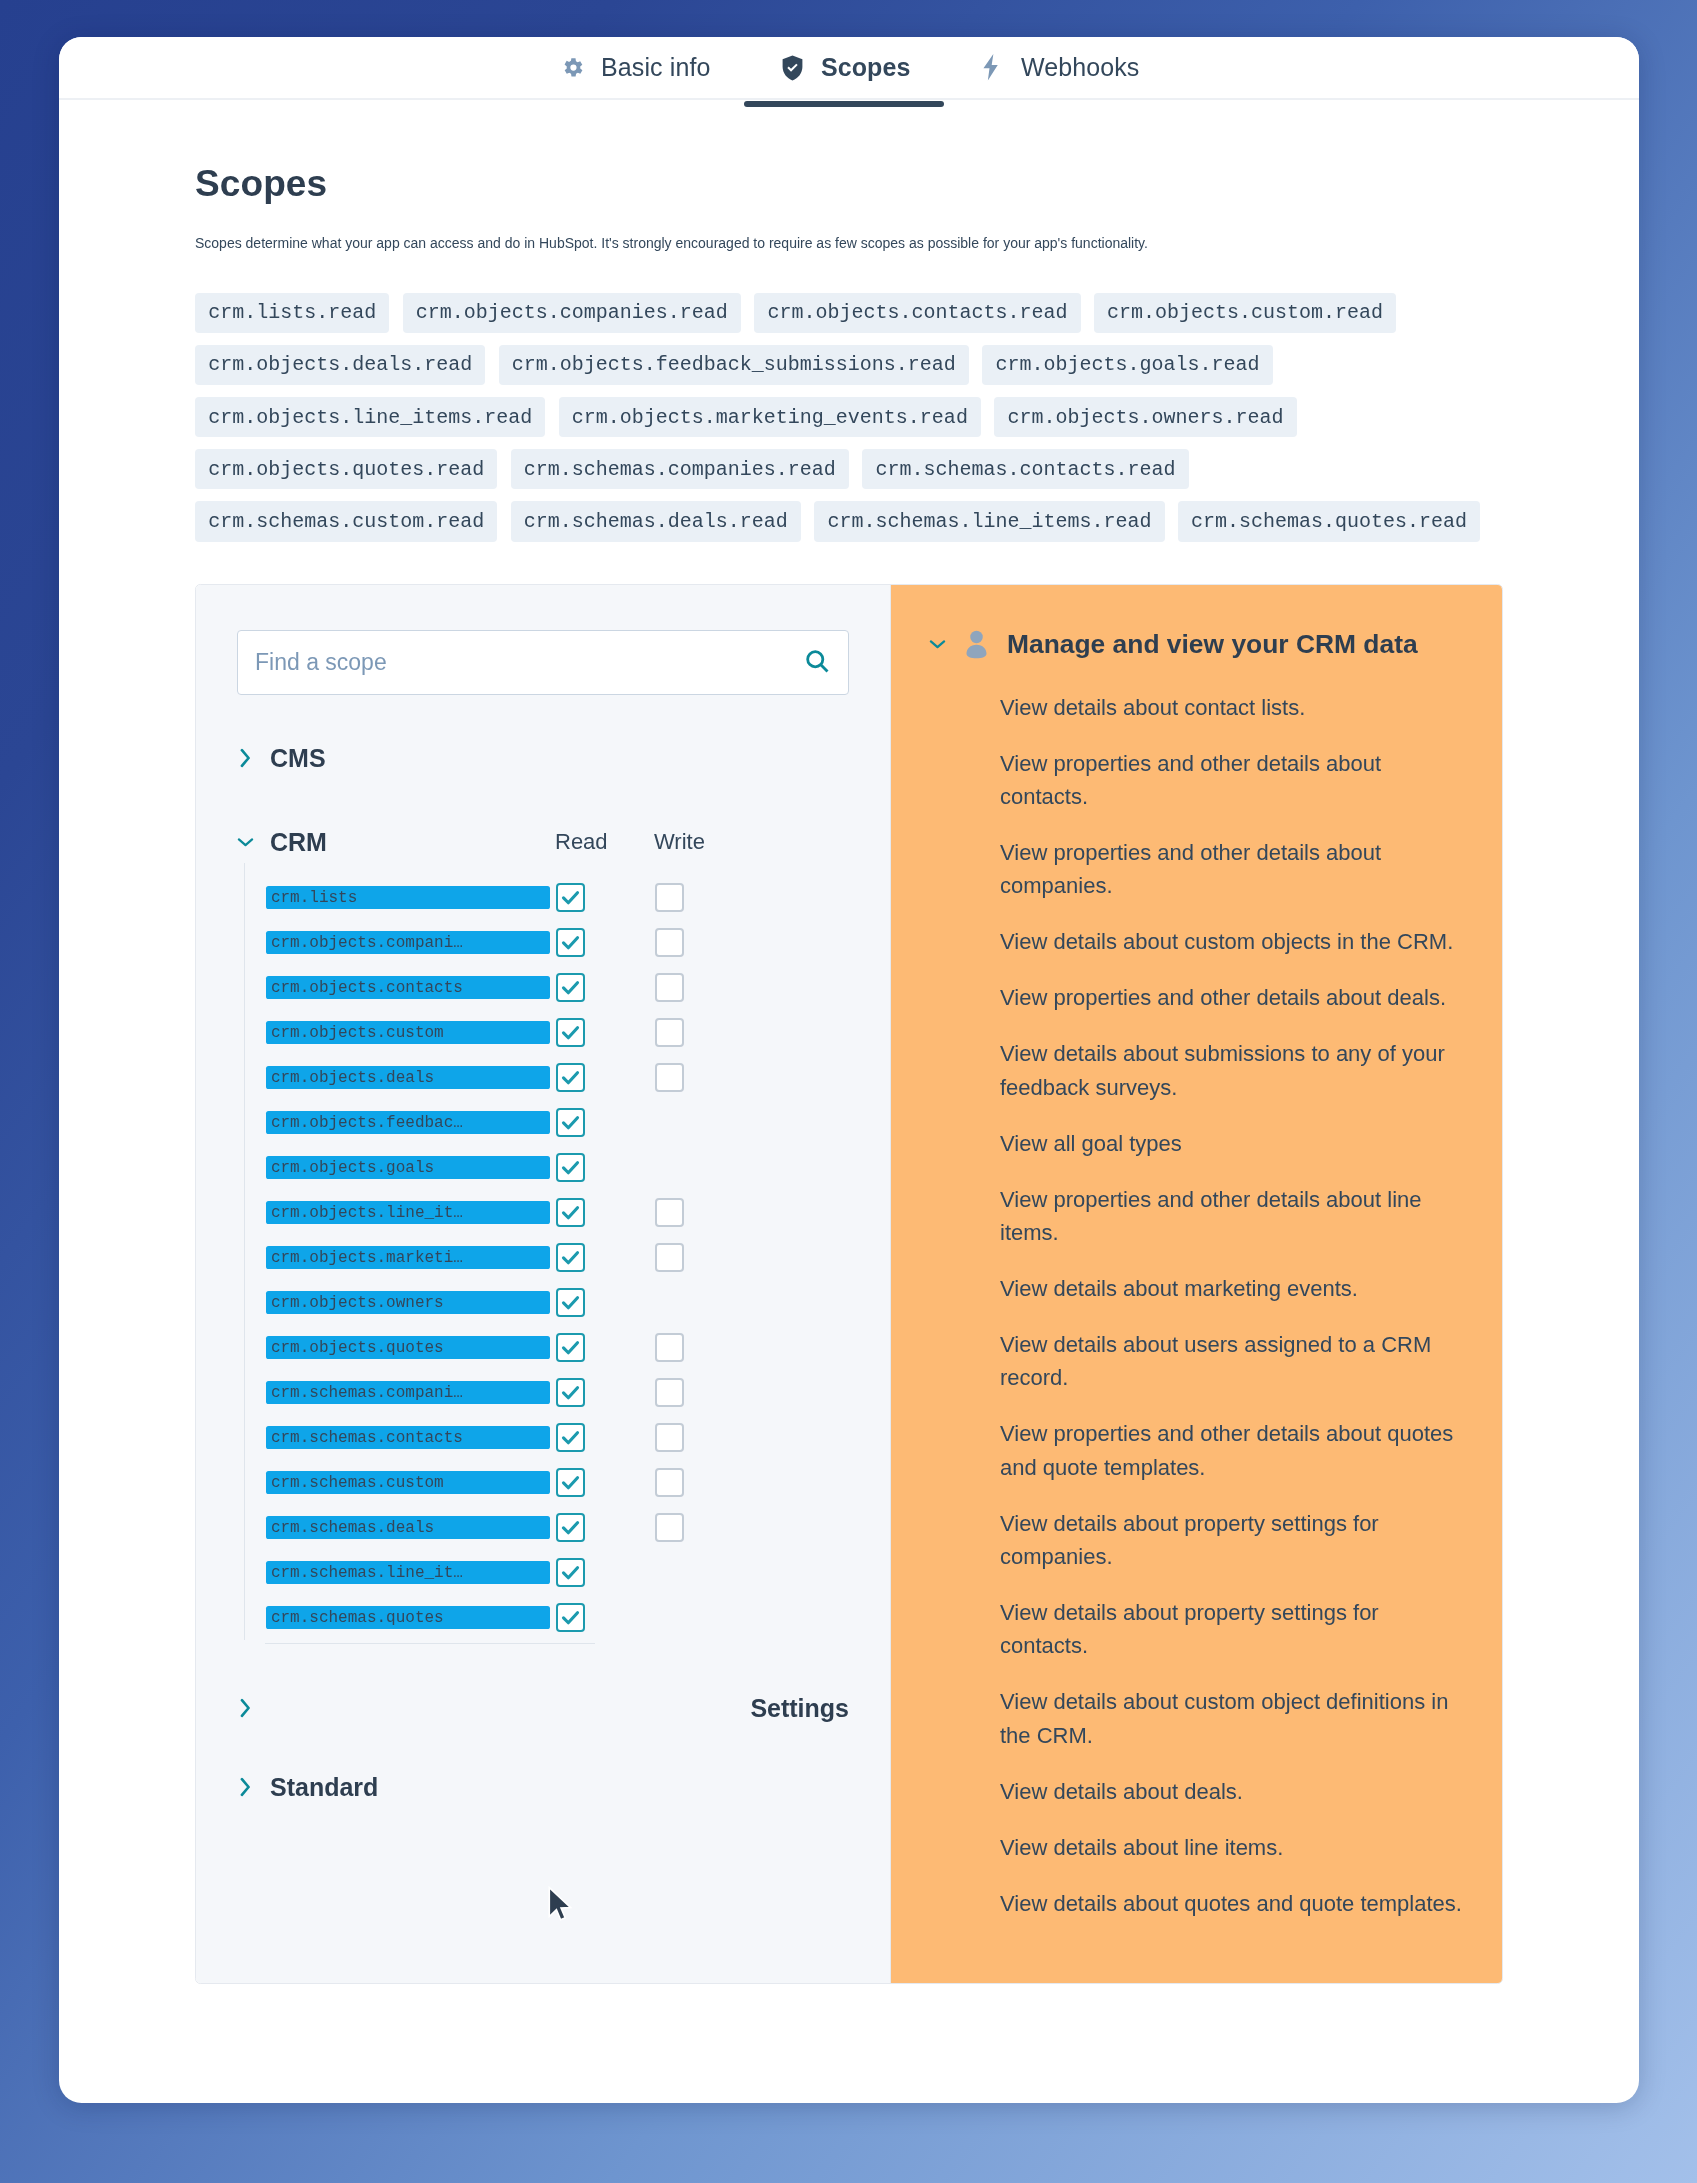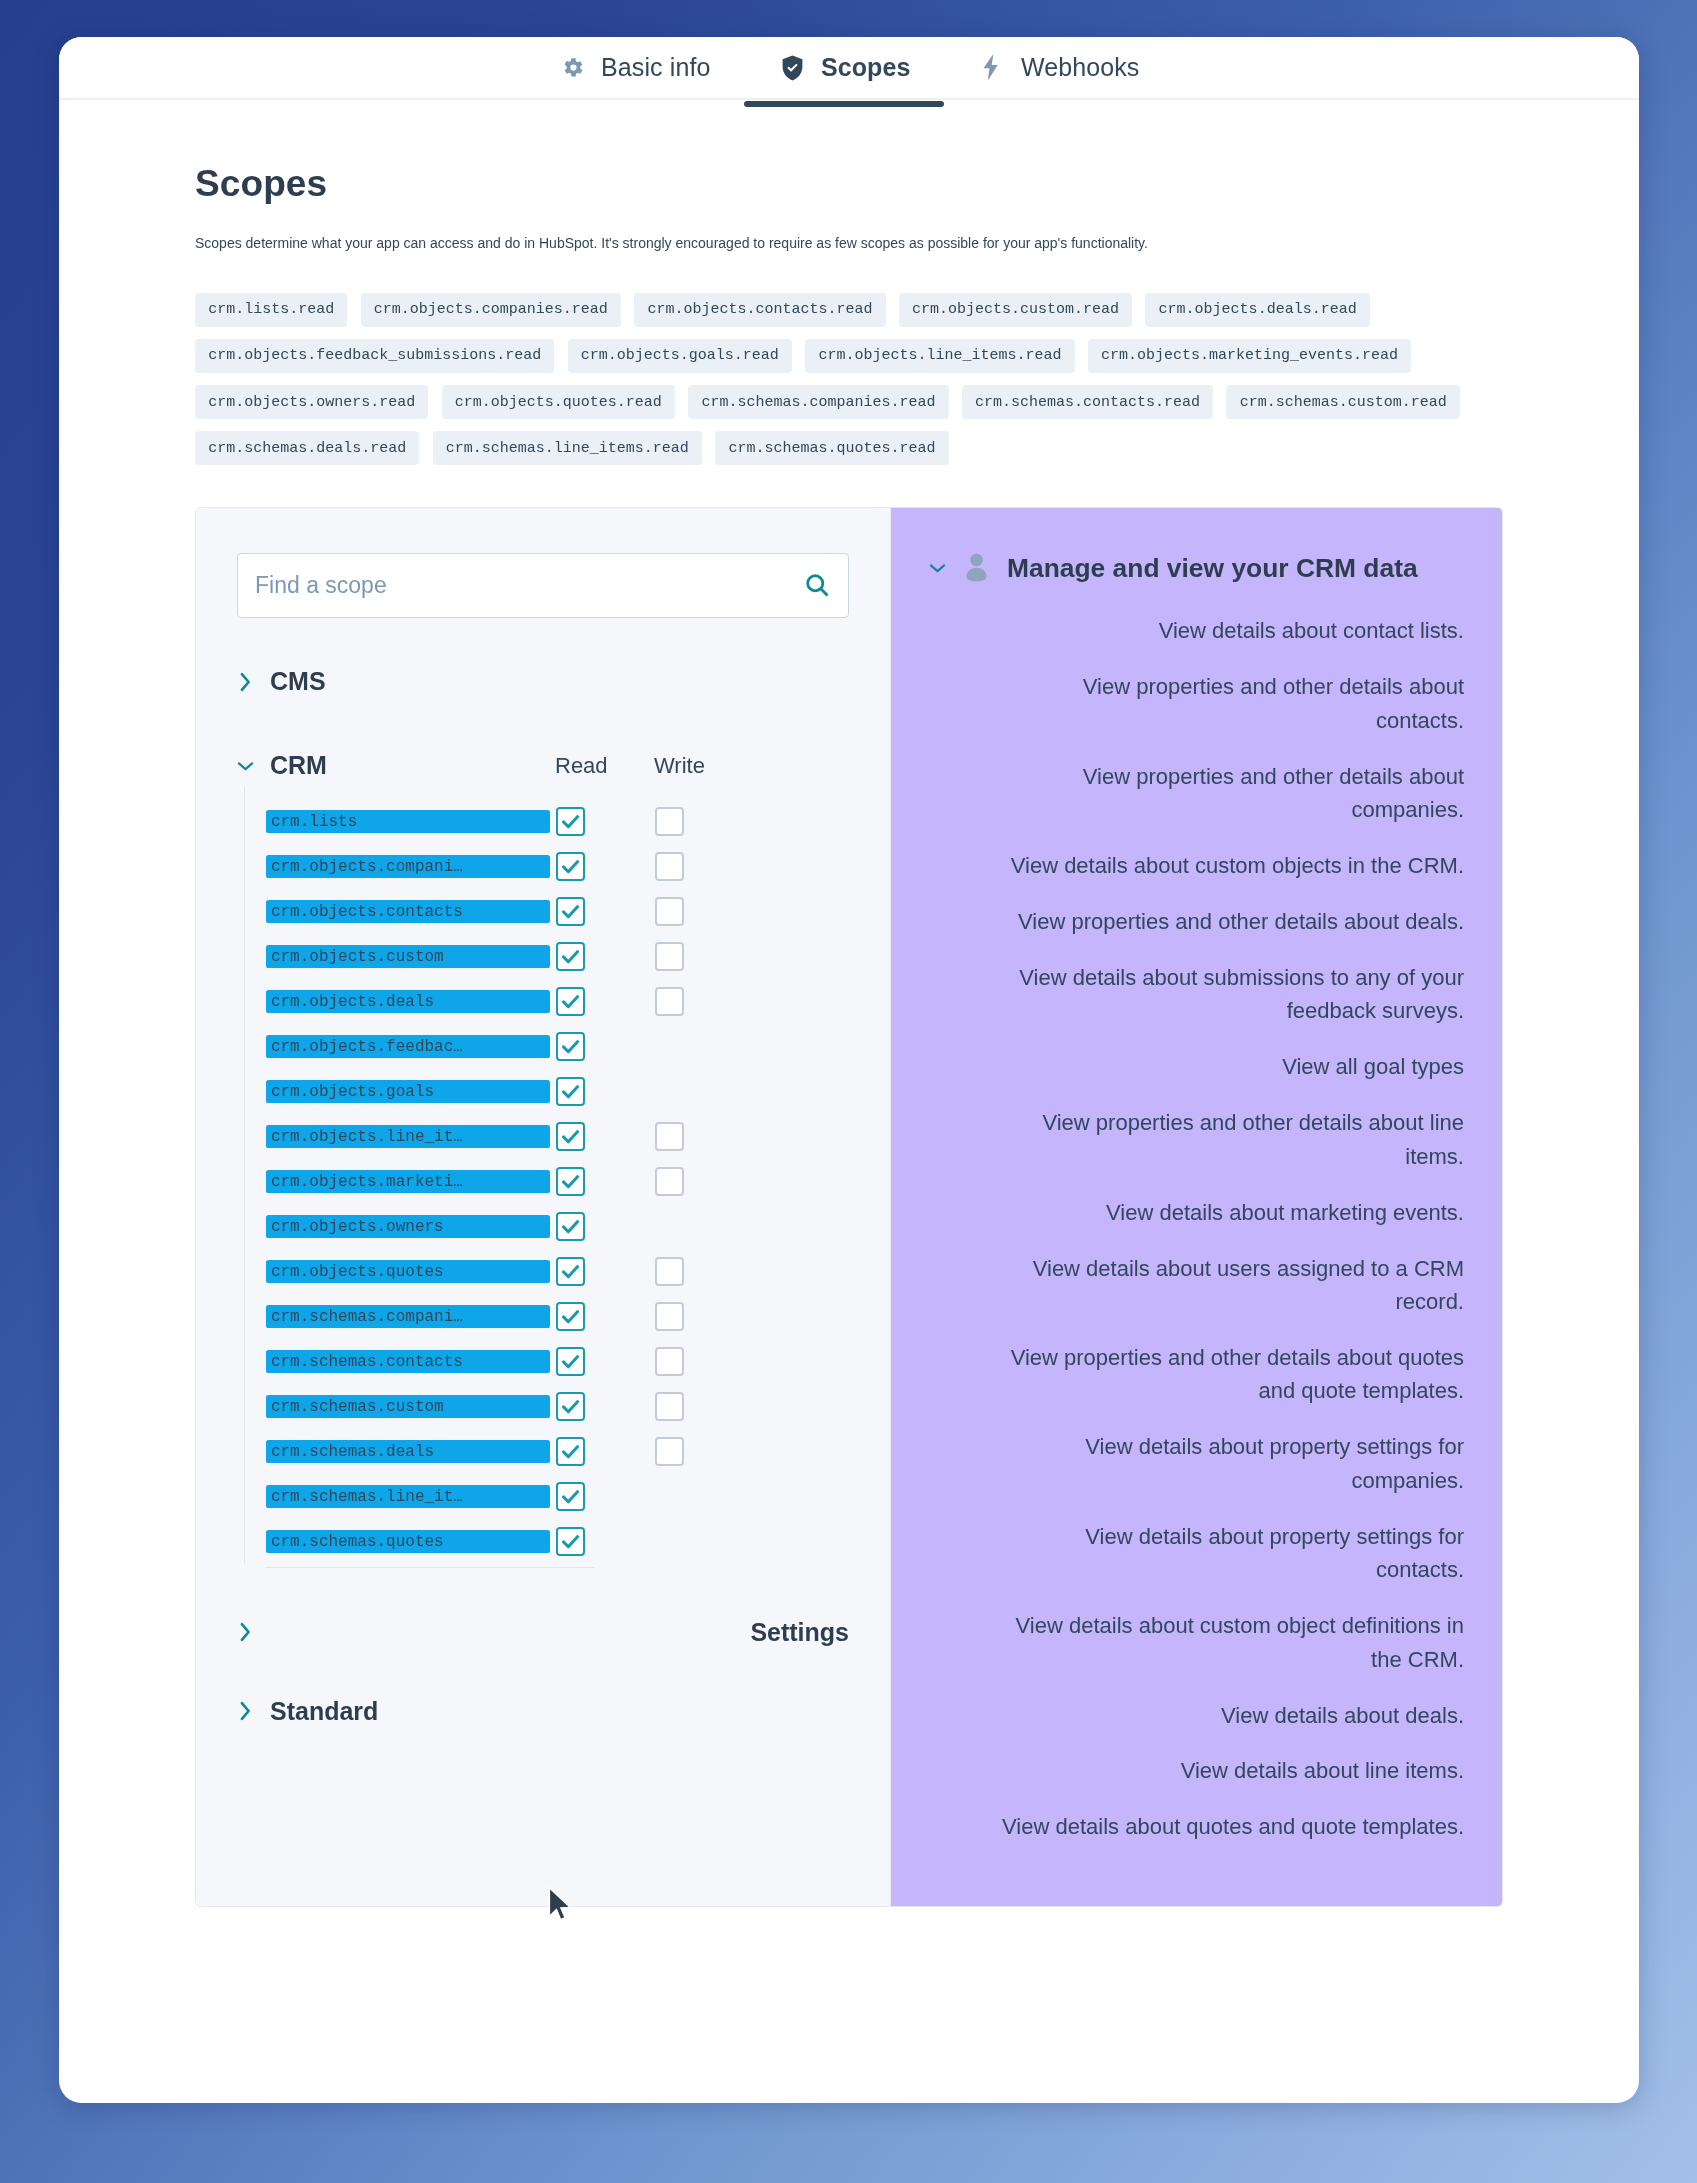--- a/index.html
+++ b/index.html
@@ -74,21 +74,21 @@
   }
   .tag-wrap {
     display: flex; flex-wrap: wrap; gap: 12px 13.2px;
     max-width: 1440px;
     margin-bottom: 42px;
   }
   .tag {
     background: #eaf0f6;
     color: #33475b;
     font-family: "Liberation Mono", monospace;
-    font-size: 15px;
+    font-size: 20px;
     padding: 8.6px 13.2px;
     border-radius: 4px;
     white-space: nowrap;
   }
 
   
   .panel {
     display: flex;
     border: 1.3px solid #e5e9ef;
     border-radius: 5.3px;
@@ -96,23 +96,22 @@
     min-height: 1334px;
   }
   .panel-left {
     width: 695px;
     background: #f5f7fa;
     border-right: 1.3px solid #e5e9ef;
     padding: 45px 41px 40px 41px;
   }
   .panel-right {
     flex: 1;
-    background: #c4b5fd;
+    background: #fdba74;
     padding: 44px 38px 40px 38px;
-    text-align: right;
   }
 
   
   .search-box {
     position: relative;
     height: 65px;
     background: #fff;
     border: 1.3px solid #cbd6e2;
     border-radius: 4px;
     display: flex; align-items: center;

